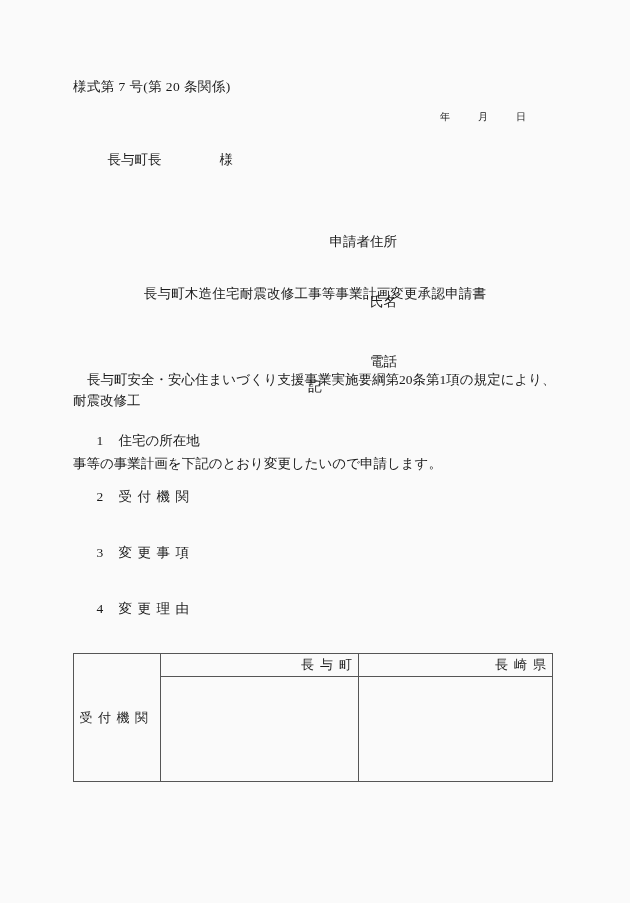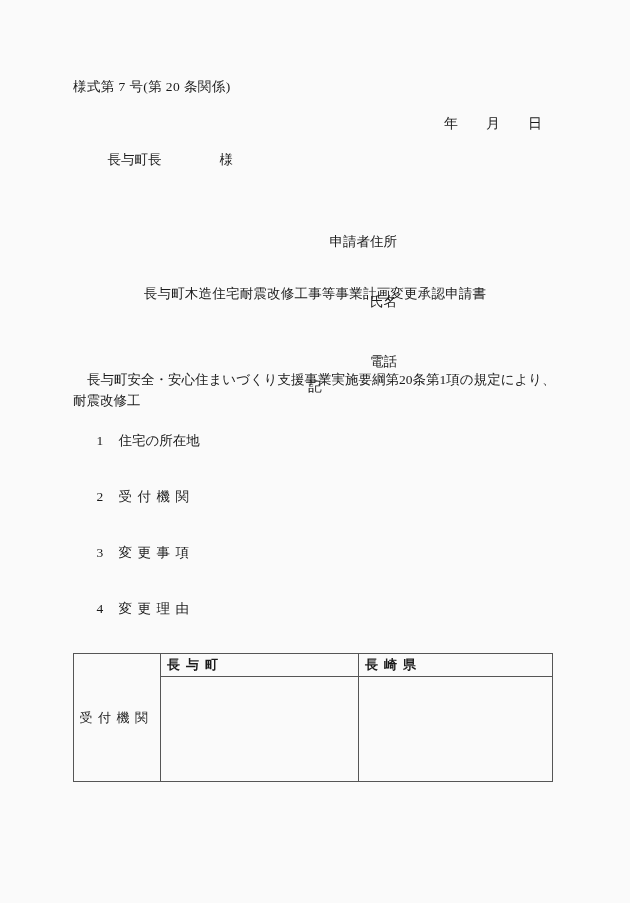--- a/index.html
+++ b/index.html
@@ -33,21 +33,21 @@
     left: 73px;
     top: 78px;
     font-size: 13.5px;
     letter-spacing: 0.4px;
   }
 
   
   .date-line {
     left: 430px;
     top: 99px;
-    font-size: 14px;
+    font-size: 10px;
   }
   .date-line .seg { display: inline-block; }
   .date-line .seg + .seg { margin-left: 28px; }
 
   
   .addressee {
     left: 94px;
     top: 135px;
     font-size: 13.5px;
     text-align: right;
@@ -126,24 +126,23 @@
     font-size: 13px;
     padding: 0;
     vertical-align: middle;
   }
   .col-label { width: 87px; }
   .col-town  { width: 198px; }
   .col-pref  { width: 194px; }
 
   .head-cell {
     height: 22px;
-    text-align: left;
+    text-align: right;
     letter-spacing: 6px;
     text-indent: 6px;
-    font-weight: bold;
   }
   .label-cell {
     text-align: left;
     letter-spacing: 5.5px;
     text-indent: 5.5px;
   }
   .blank-cell { height: 104px; }
 </style>
 </head>
 <body>
@@ -163,20 +162,21 @@
   <div class="abs applicant">
     <span class="applicant-row"><span class="applicant-label">申請者</span><span class="applicant-field">住所</span></span>
     <span class="applicant-row"><span class="applicant-label"></span><span class="applicant-field">氏名</span></span>
     <span class="applicant-row"><span class="applicant-label"></span><span class="applicant-field">電話</span></span>
   </div>
 
   <div class="abs doc-title">長与町木造住宅耐震改修工事等事業計画変更承認申請書</div>
 
   <div class="abs body-para">
     <span class="ln1">長与町安全・安心住まいづくり支援事業実施要綱第20条第1項の規定により、耐震改修工</span>
+    <span class="ln2">事等の事業計画を下記のとおり変更したいので申請します。</span>
   </div>
 
   <div class="abs ki-marker">記</div>
 
   <div class="abs item item-1">
     <span class="num">1</span><span class="txt">住宅の所在地</span>
   </div>
   <div class="abs item item-2">
     <span class="num">2</span><span class="txt spaced">受付機関</span>
   </div>

